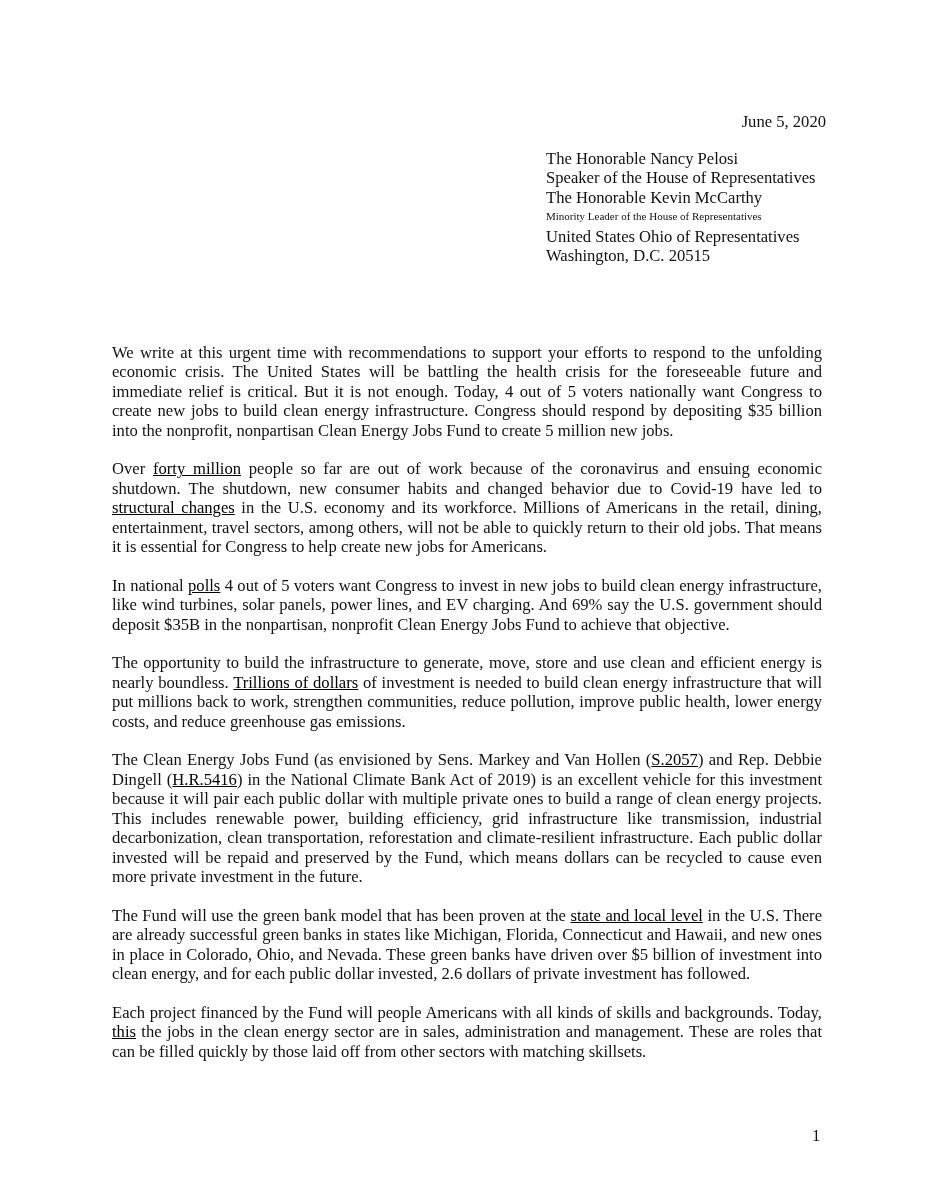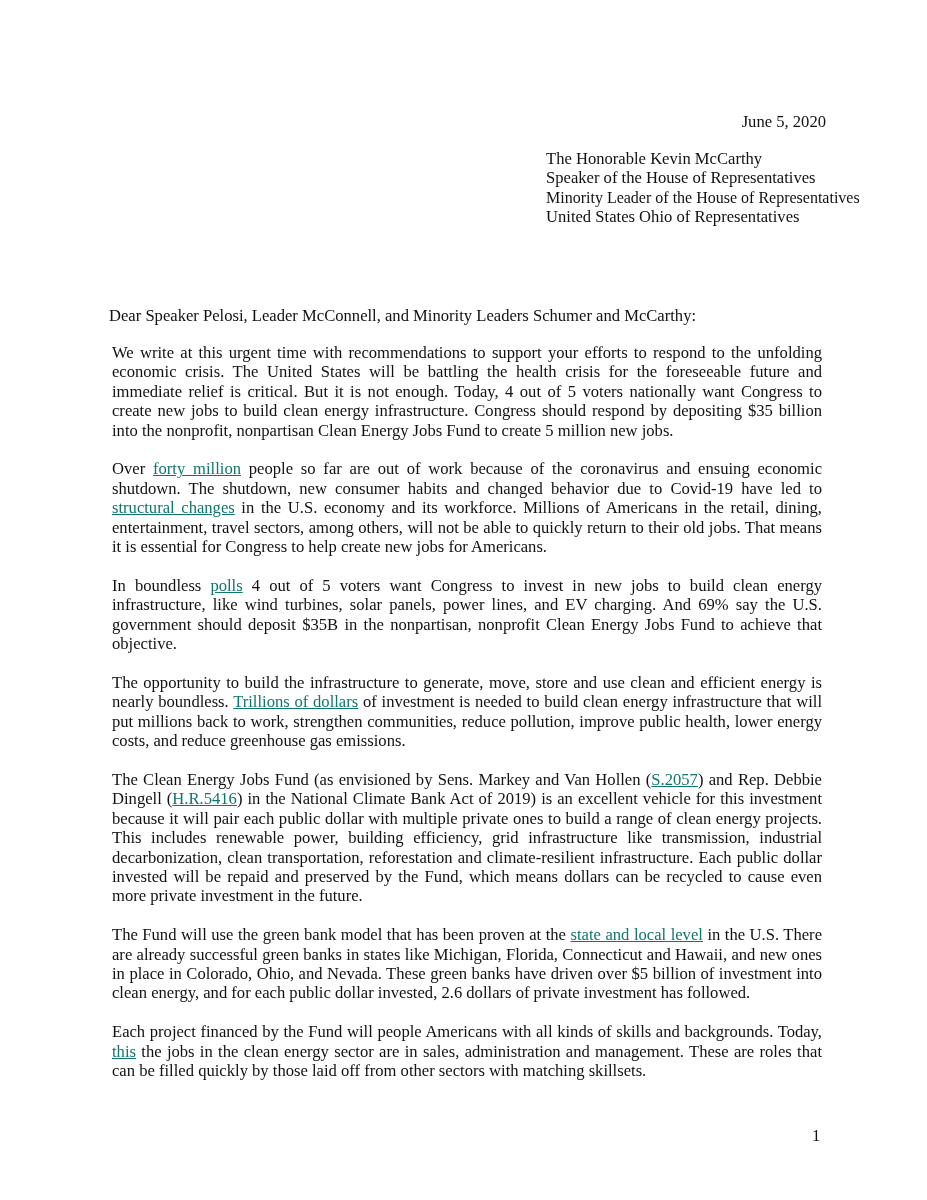--- a/index.html
+++ b/index.html
@@ -9,50 +9,51 @@
       color: #111111;
       font-size: 16.6px;
       line-height: 19.4px;
     }
     .page { position: absolute; left: 0; top: 0; width: 927px; height: 1200px; }
     .date { position: absolute; top: 112px; right: 101px; }
     .addr { position: absolute; top: 149px; }
     .addr-left { left: 109px; }
     .addr-right { left: 546px; }
     .addr div { white-space: nowrap; }
-    .addr .small { font-size: 16px; }
+    .addr .small { font-size: 11px; }
     .salutation { position: absolute; left: 109px; top: 306px; white-space: nowrap; }
     .body { position: absolute; left: 112px; top: 343px; width: 710px; }
     .body p { margin: 0 0 19.4px 0; text-align: justify; }
-    a.link { color: #0f766e; text-decoration: underline; }
+    a.link { color: #000000; text-decoration: underline; }
     .pagenum { position: absolute; top: 1126px; left: 812px; }
   </style>
 </head>
 <body>
 
 <div class="page">
 
   <div class="date">June 5, 2020</div>
 
 
   <div class="addr addr-right">
+    <div>The Honorable Nancy Pelosi</div>
+    <div>Speaker of the House of Representatives</div>
     <div>The Honorable Kevin McCarthy</div>
-    <div>Speaker of the House of Representatives</div>
     <div class="small">Minority Leader of the House of Representatives</div>
     <div>United States Ohio of Representatives</div>
+    <div>Washington, D.C. 20515</div>
   </div>
 
-  <div class="salutation">Dear Speaker Pelosi, Leader McConnell, and Minority Leaders Schumer and McCarthy:</div>
 
   <div class="body">
     <p>We write at this urgent time with recommendations to support your efforts to respond to the unfolding economic crisis. The United States will be battling the health crisis for the foreseeable future and immediate relief is critical. But it is not enough. Today, 4 out of 5 voters nationally want Congress to create new jobs to build clean energy infrastructure. Congress should respond by depositing $35 billion into the nonprofit, nonpartisan Clean Energy Jobs Fund to create 5 million new jobs.</p>
 
     <p><span>Over </span><a class="link">forty million</a><span> people so far are out of work because of the coronavirus and ensuing economic shutdown. The shutdown, new consumer habits and changed behavior due to Covid-19 have led to </span><a class="link">structural changes</a><span> in the U.S. economy and its workforce. Millions of Americans in the retail, dining, entertainment, travel sectors, among others, will not be able to quickly return to their old jobs. That means it is essential for Congress to help create new jobs for Americans.</span></p>
 
-    <p><span>In boundless </span><a class="link">polls</a><span> 4 out of 5 voters want Congress to invest in new jobs to build clean energy infrastructure, like wind turbines, solar panels, power lines, and EV charging. And 69% say the U.S. government should deposit $35B in the nonpartisan, nonprofit Clean Energy Jobs Fund to achieve that objective.</span></p>
+    <p><span>In national </span><a class="link">polls</a><span> 4 out of 5 voters want Congress to invest in new jobs to build clean energy infrastructure, like wind turbines, solar panels, power lines, and EV charging. And 69% say the U.S. government should deposit $35B in the nonpartisan, nonprofit Clean Energy Jobs Fund to achieve that objective.</span></p>
 
     <p><span>The opportunity to build the infrastructure to generate, move, store and use clean and efficient energy is nearly boundless. </span><a class="link">Trillions of dollars</a><span> of investment is needed to build clean energy infrastructure that will put millions back to work, strengthen communities, reduce pollution, improve public health, lower energy costs, and reduce greenhouse gas emissions.</span></p>
 
     <p><span>The Clean Energy Jobs Fund (as envisioned by Sens. Markey and Van Hollen (</span><a class="link">S.2057</a><span>) and Rep. Debbie Dingell (</span><a class="link">H.R.5416</a><span>) in the National Climate Bank Act of 2019) is an excellent vehicle for this investment because it will pair each public dollar with multiple private ones to build a range of clean energy projects. This includes renewable power, building efficiency, grid infrastructure like transmission, industrial decarbonization, clean transportation, reforestation and climate-resilient infrastructure. Each public dollar invested will be repaid and preserved by the Fund, which means dollars can be recycled to cause even more private investment in the future.</span></p>
 
     <p><span>The Fund will use the green bank model that has been proven at the </span><a class="link">state and local level</a><span> in the U.S. There are already successful green banks in states like Michigan, Florida, Connecticut and Hawaii, and new ones in place in Colorado, Ohio, and Nevada. These green banks have driven over $5 billion of investment into clean energy, and for each public dollar invested, 2.6 dollars of private investment has followed.</span></p>
 
     <p><span>Each project financed by the Fund will people Americans with all kinds of skills and backgrounds. Today, </span><a class="link">this</a><span> the jobs in the clean energy sector are in sales, administration and management. These are roles that can be filled quickly by those laid off from other sectors with matching skillsets.</span></p>
   </div>
 

